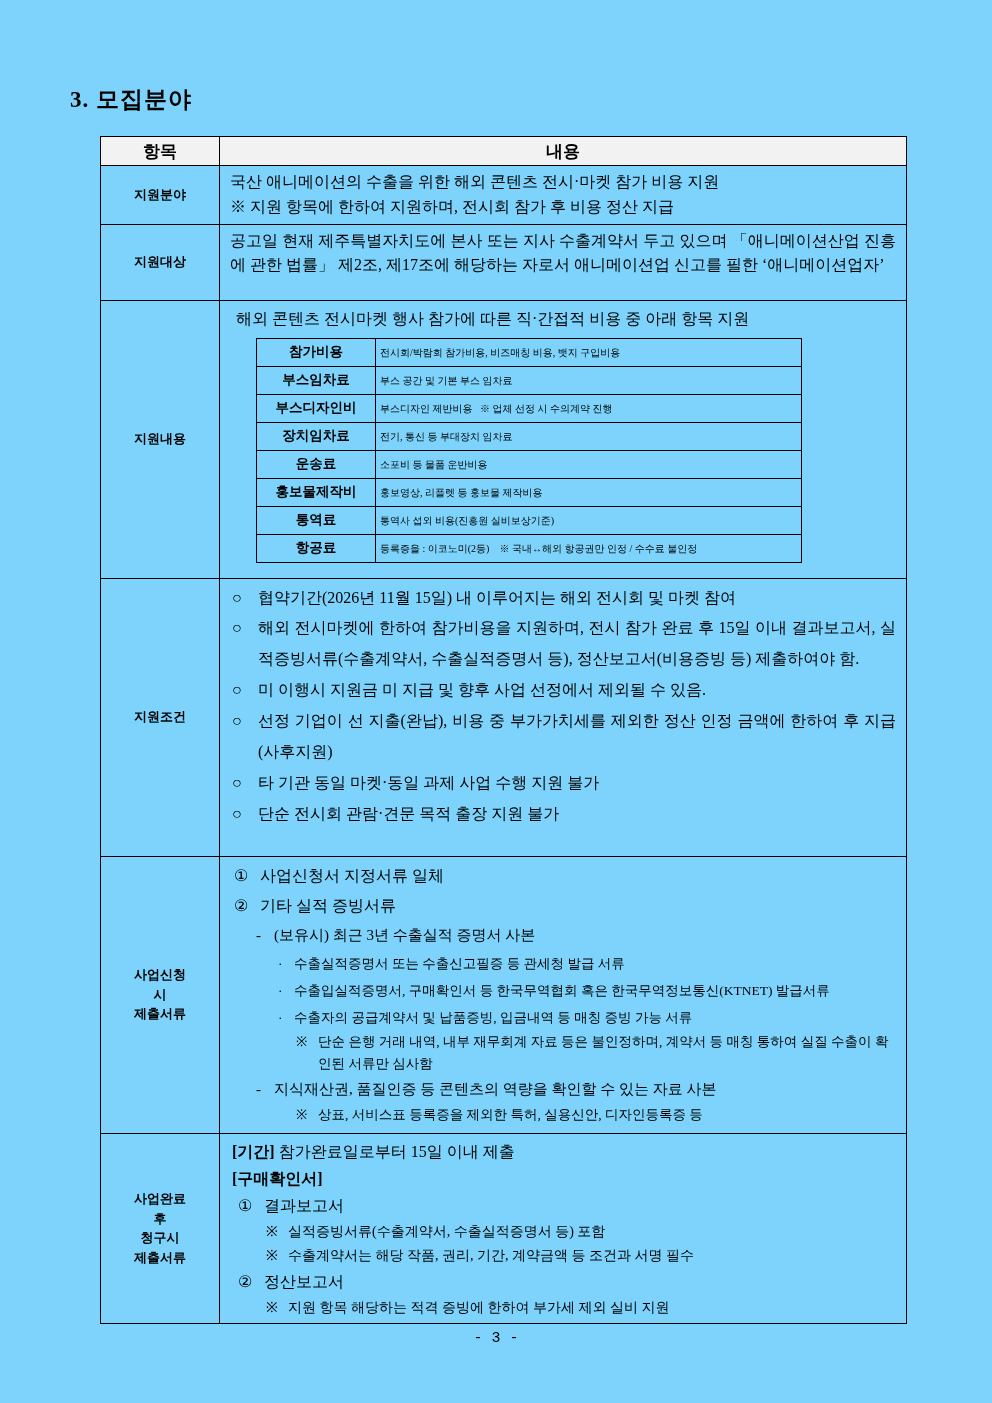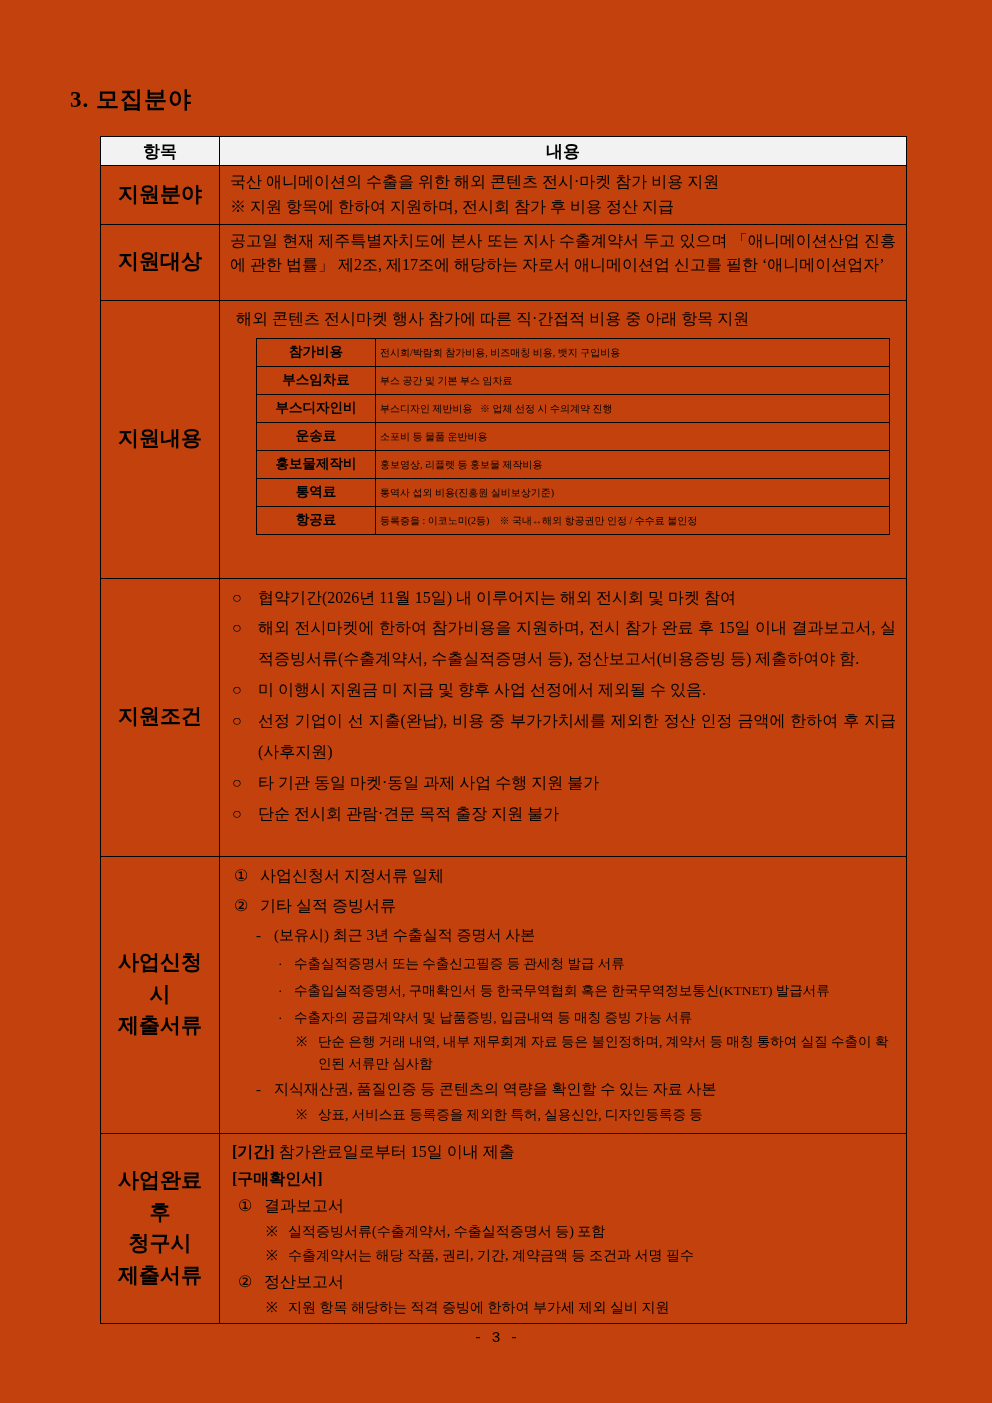--- a/index.html
+++ b/index.html
@@ -1,20 +1,20 @@
 <!DOCTYPE html>
 <html><head>
 <meta charset="utf-8">
 <style>
   html, body { margin: 0; padding: 0; background: #ffffff; }
   .page {
     position: relative;
     width: 992px;
     height: 1403px;
-    background: #c2410c;
+    background: #7dd3fc;
     font-family: "Liberation Serif", "DejaVu Serif", serif;
     color: #000;
   }
   .doc-title {
     position: absolute;
     left: 70px;
     top: 84px;
     font-size: 23px;
     font-weight: bold;
     letter-spacing: 1px;
@@ -31,40 +31,40 @@
   table.main th.col-item { width: 110px; }
   table.main th {
     background: #f2f2f2;
     font-size: 17px;
     font-weight: bold;
     height: 26px;
     padding: 1px 4px;
     text-align: center;
   }
   td.lbl {
-    font-size: 21px;
+    font-size: 13px;
     font-weight: bold;
     text-align: center;
     vertical-align: middle;
     white-space: pre-line;
     line-height: 1.5;
     padding: 2px;
   }
   td.cnt {
     vertical-align: top;
     padding: 4px 10px 4px 10px;
     font-size: 16px;
     line-height: 1.55;
   }
   .jt { text-align: justify; }
   
   .sc-intro { padding: 2px 0 2px 6px; font-size: 16px; }
   table.cost {
     margin: 5px 0 4px 26px;
-    width: 634px;
+    width: 546px;
     border-collapse: collapse;
     table-layout: fixed;
   }
   table.cost, table.cost td { border: 1.2px solid #000; }
   table.cost td { height: 25px; padding: 1px 4px; }
   td.cost-name {
     width: 110px;
     font-weight: bold;
     text-align: center;
     font-size: 13.5px;
@@ -145,20 +145,24 @@
           </tr>
           <tr>
             <td class="cost-name">부스임차료</td>
             <td class="cost-desc">부스 공간 및 기본 부스 임차료</td>
           </tr>
           <tr>
             <td class="cost-name">부스디자인비</td>
             <td class="cost-desc">부스디자인 제반비용   ※ 업체 선정 시 수의계약 진행</td>
           </tr>
           <tr>
+            <td class="cost-name">장치임차료</td>
+            <td class="cost-desc">전기, 통신 등 부대장치 임차료</td>
+          </tr>
+          <tr>
             <td class="cost-name">운송료</td>
             <td class="cost-desc">소포비 등 물품 운반비용</td>
           </tr>
           <tr>
             <td class="cost-name">홍보물제작비</td>
             <td class="cost-desc">홍보영상, 리플렛 등 홍보물 제작비용</td>
           </tr>
           <tr>
             <td class="cost-name">통역료</td>
             <td class="cost-desc">통역사 섭외 비용(진흥원 실비보상기준)</td>

